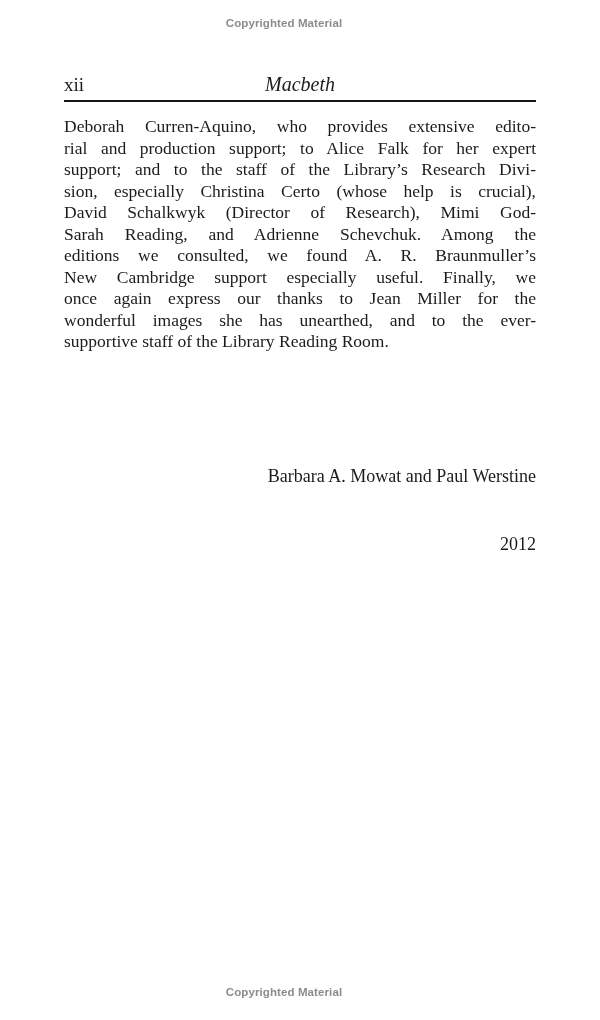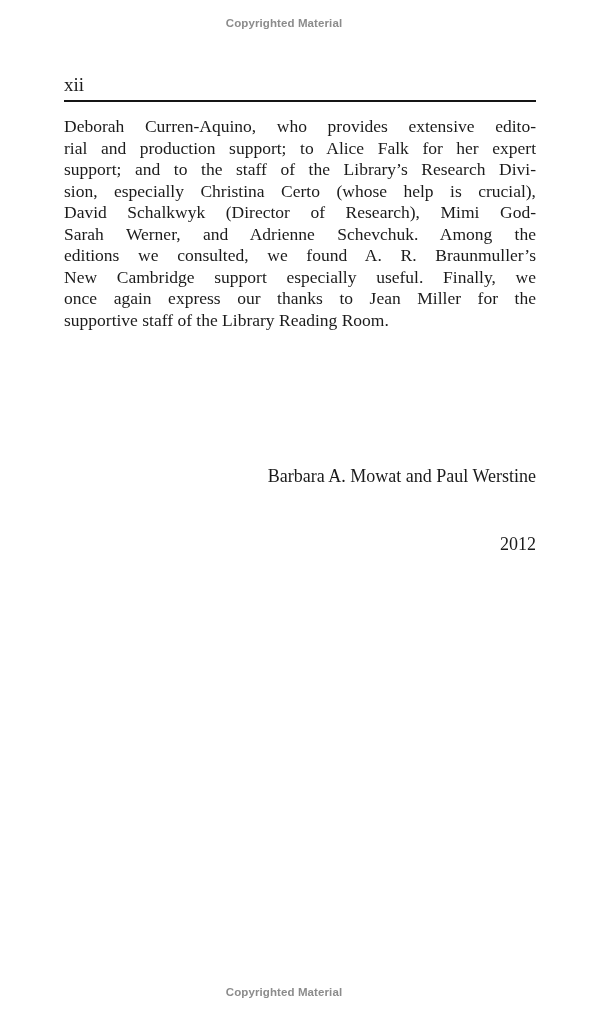--- a/index.html
+++ b/index.html
@@ -97,34 +97,36 @@
 </style>
 </head>
 <body>
 
 <div class="page">
 
   <div class="notice notice-top">Copyrighted Material</div>
 
   <div class="header">
     <span class="page-number">xii</span>
+    <span class="running-title">Macbeth</span>
   </div>
 
   <div class="header-rule"></div>
 
   <div class="body-block">
     <div class="body-line">Deborah Curren-Aquino, who provides extensive edito-</div>
     <div class="body-line">rial and production support; to Alice Falk for her expert</div>
     <div class="body-line">support; and to the staff of the Library’s Research Divi-</div>
     <div class="body-line">sion, especially Christina Certo (whose help is crucial),</div>
     <div class="body-line">David Schalkwyk (Director of Research), Mimi God-</div>
-    <div class="body-line">Sarah Werner, and Adrienne Schevchuk. Among the</div>
+    <div class="body-line">Sarah Reading, and Adrienne Schevchuk. Among the</div>
     <div class="body-line">editions we consulted, we found A. R. Braunmuller’s</div>
     <div class="body-line">New Cambridge support especially useful. Finally, we</div>
     <div class="body-line">once again express our thanks to Jean Miller for the</div>
+    <div class="body-line">wonderful images she has unearthed, and to the ever-</div>
     <div class="body-line last-line">supportive staff of the Library Reading Room.</div>
   </div>
 
   <div class="signature">
     <div class="signature-authors">Barbara A. Mowat and Paul Werstine</div>
     <div class="signature-year">2012</div>
   </div>
 
   <div class="notice notice-bottom">Copyrighted Material</div>
 

